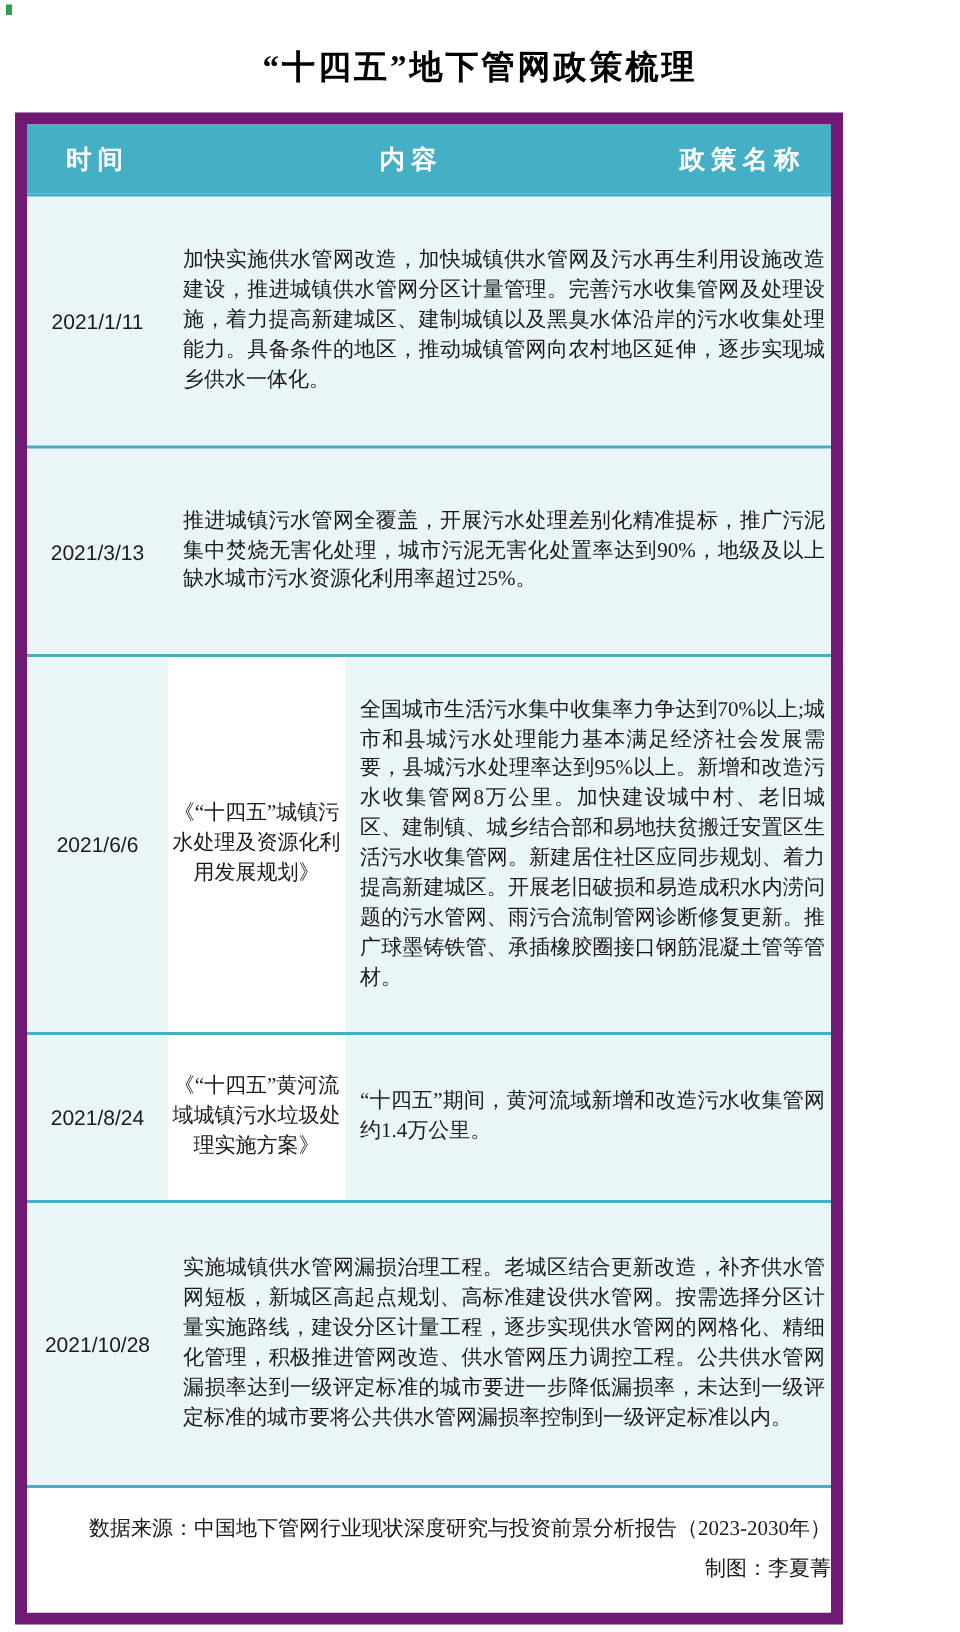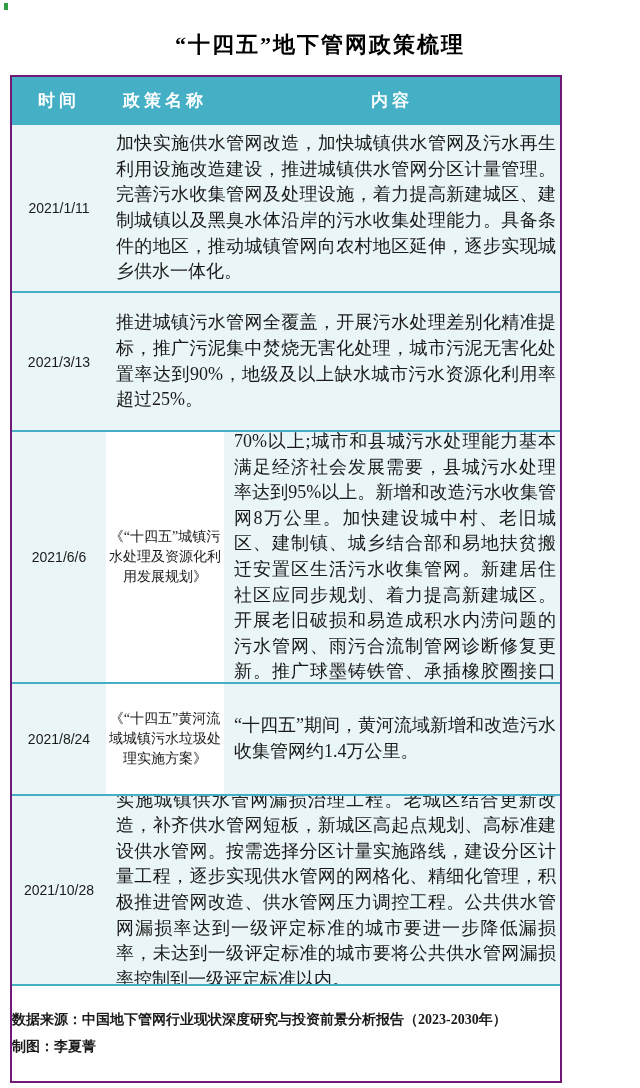--- a/index.html
+++ b/index.html
@@ -33,21 +33,21 @@
     font-weight: bold;
     letter-spacing: 2px;
     color: #000000;
   }
   .policy-table {
     position: absolute;
     left: 10px;
     top: 75px;
     width: 552px;
     height: 1008px;
-    border: 2px solid #701a75;
+    border: 8px solid #701a75;
     background: #eaf5f8;
     display: flex;
     flex-direction: column;
   }
   .trow {
     display: flex;
     flex: none;
     border-top: 2px solid #45afc6;
   }
   .trow.header-row {
@@ -74,21 +74,21 @@
     justify-content: center;
     text-align: center;
     font-size: 14px;
     line-height: 1.45;
     padding: 6px 3px;
   }
   .col-content {
     flex: 1;
     display: flex;
     align-items: center;
-    font-size: 18px;
+    font-size: 14px;
     line-height: 1.42;
     padding: 8px 4px 8px 10px;
     text-align: justify;
   }
   .header-row .cell {
     background: transparent;
     color: #ffffff;
     font-weight: bold;
     font-size: 17px;
     letter-spacing: 4px;
@@ -103,43 +103,43 @@
   .row-2 { height: 139px; }
   .row-3 { height: 252px; }
   .row-4 { height: 112px; }
   .row-5 { height: 190px; }
   .footer-row {
     flex: 1;
     border-top: 2px solid #45afc6;
     background: #ffffff;
     display: flex;
     flex-direction: column;
-    align-items: flex-start;
+    align-items: flex-end;
     justify-content: center;
-    font-weight: bold;
+    font-weight: normal;
     font-size: 14px;
     line-height: 1.9;
     text-align: center;
   }
 </style>
 </head>
 <body>
 
 <div class="page">
 
   <div class="corner-mark"></div>
 
   <div class="title">“十四五”地下管网政策梳理</div>
 
   <div class="policy-table">
 
     <div class="trow header-row">
       <div class="cell col-date">时间</div>
+      <div class="cell col-content">内容</div>
       <div class="cell col-policy">政策名称</div>
-      <div class="cell col-content">内容</div>
     </div>
 
     <div class="trow row-1">
       <div class="cell col-date">2021/1/11</div>
       <div class="cell col-content">加快实施供水管网改造，加快城镇供水管网及污水再生利用设施改造建设，推进城镇供水管网分区计量管理。完善污水收集管网及处理设施，着力提高新建城区、建制城镇以及黑臭水体沿岸的污水收集处理能力。具备条件的地区，推动城镇管网向农村地区延伸，逐步实现城乡供水一体化。</div>
     </div>
 
     <div class="trow row-2">
       <div class="cell col-date">2021/3/13</div>
       <div class="cell col-content">推进城镇污水管网全覆盖，开展污水处理差别化精准提标，推广污泥集中焚烧无害化处理，城市污泥无害化处置率达到90%，地级及以上缺水城市污水资源化利用率超过25%。</div>

